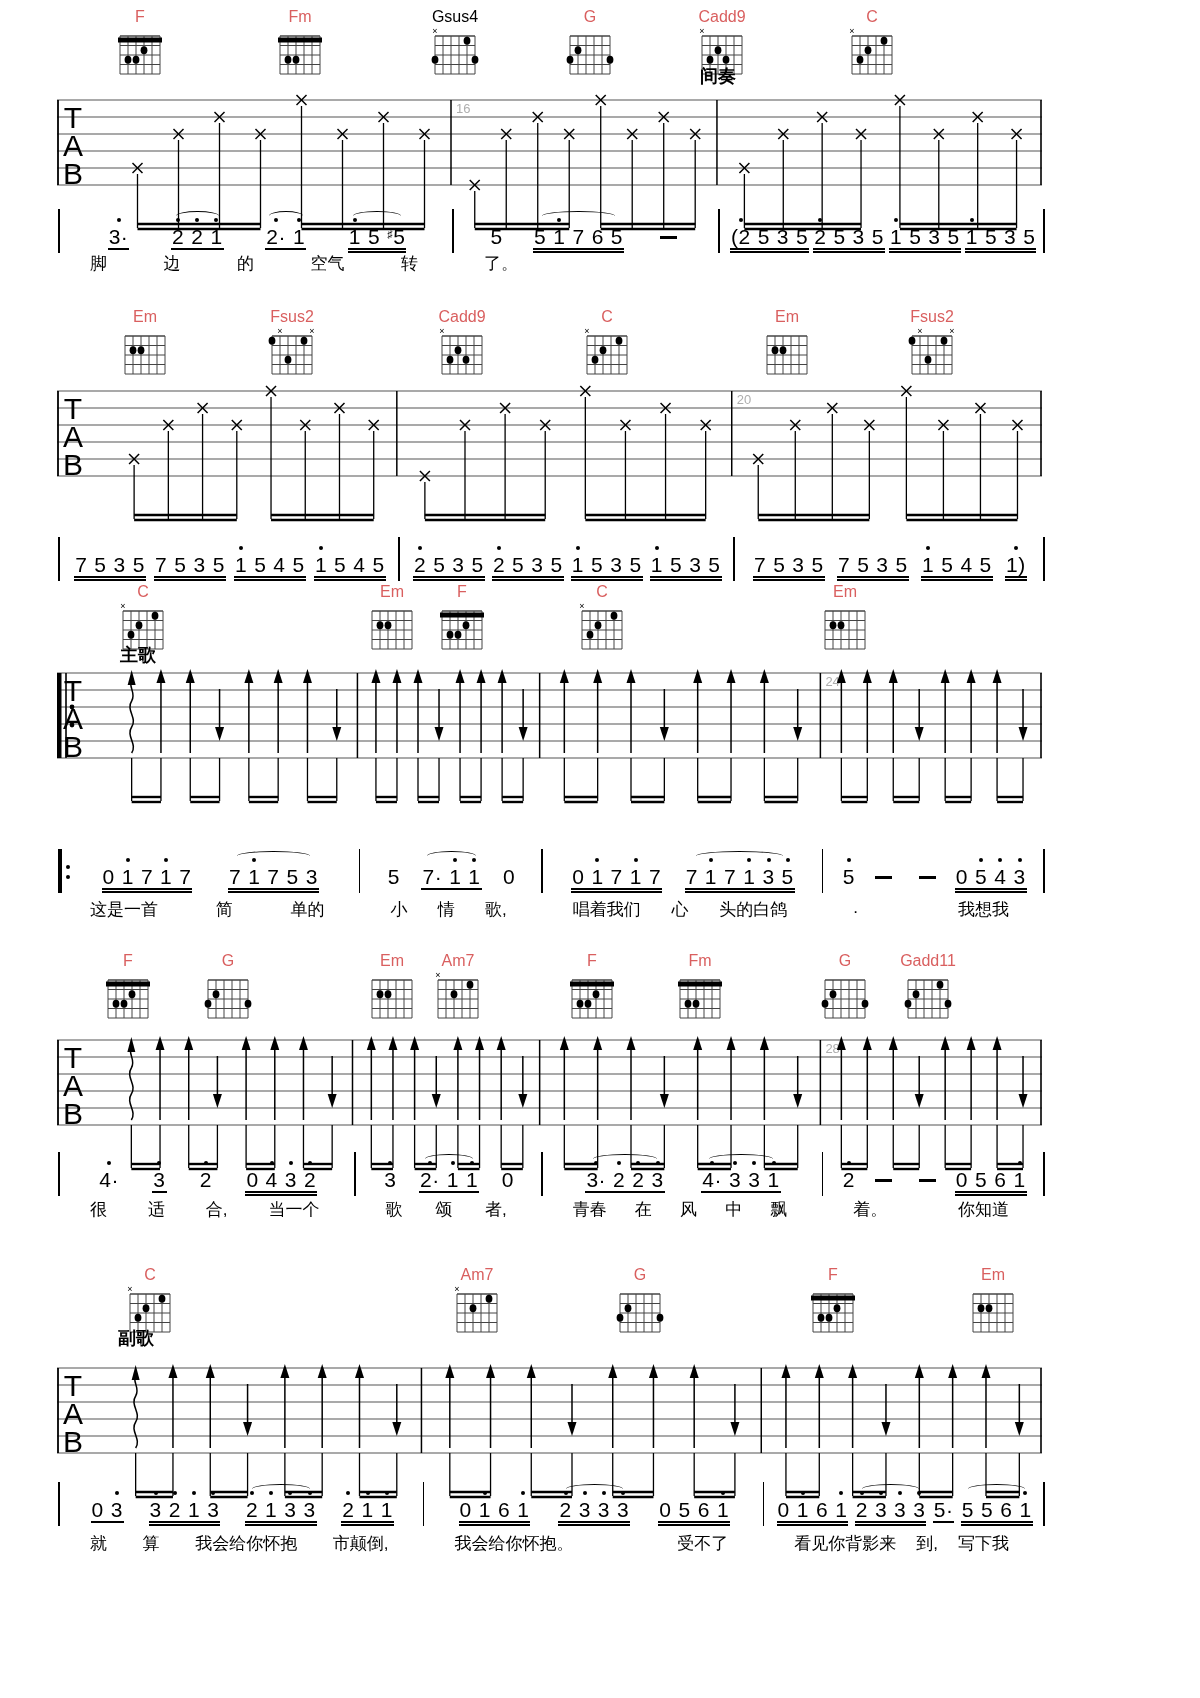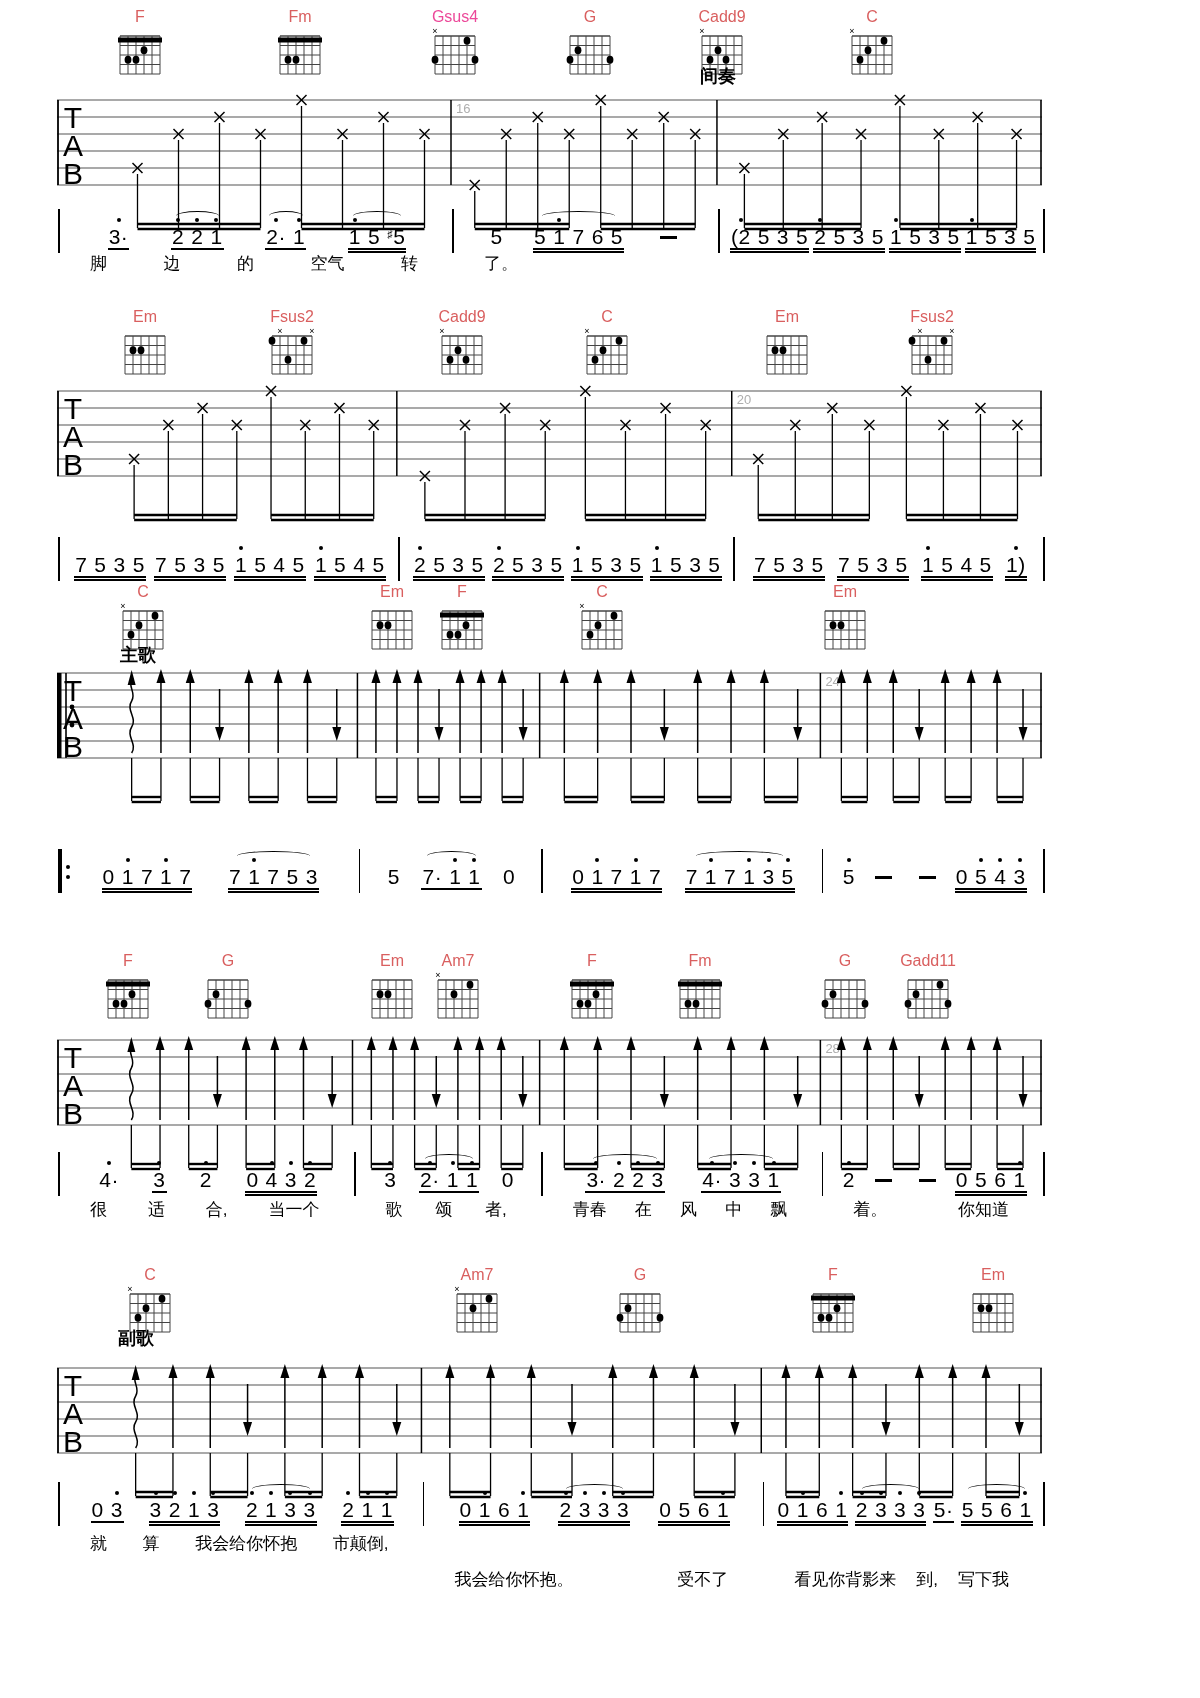--- a/index.html
+++ b/index.html
@@ -62,21 +62,21 @@
         <line x1="52" y1="10" x2="52" y2="48" stroke="#444" stroke-width="1"></line>
         <line x1="12" y1="10" x2="52" y2="10" stroke="#444" stroke-width="1.6"></line>
         <line x1="12" y1="19.5" x2="52" y2="19.5" stroke="#444" stroke-width="1"></line>
         <line x1="12" y1="29" x2="52" y2="29" stroke="#444" stroke-width="1"></line>
         <line x1="12" y1="38.5" x2="52" y2="38.5" stroke="#444" stroke-width="1"></line>
         <line x1="12" y1="48" x2="52" y2="48" stroke="#444" stroke-width="1"></line>
         <rect x="10" y="11.5" width="44" height="5" fill="#000000"></rect>
         <ellipse cx="20" cy="33.75" rx="3.4" ry="4" fill="#000000"></ellipse>
         <ellipse cx="28" cy="33.75" rx="3.4" ry="4" fill="#000000"></ellipse>
       </svg></div>
-    <div class="chord" style="left: 423px; top: 8px;"><span class="nm" style="color: #ec4899;">Gsus4</span><svg width="64" height="54">
+    <div class="chord" style="left: 423px; top: 8px;"><span class="nm" style="color: #000000;">Gsus4</span><svg width="64" height="54">
         <line x1="12" y1="10" x2="12" y2="48" stroke="#444" stroke-width="1"></line>
         <line x1="20" y1="10" x2="20" y2="48" stroke="#444" stroke-width="1"></line>
         <line x1="28" y1="10" x2="28" y2="48" stroke="#444" stroke-width="1"></line>
         <line x1="36" y1="10" x2="36" y2="48" stroke="#444" stroke-width="1"></line>
         <line x1="44" y1="10" x2="44" y2="48" stroke="#444" stroke-width="1"></line>
         <line x1="52" y1="10" x2="52" y2="48" stroke="#444" stroke-width="1"></line>
         <line x1="12" y1="10" x2="52" y2="10" stroke="#444" stroke-width="1.6"></line>
         <line x1="12" y1="19.5" x2="52" y2="19.5" stroke="#444" stroke-width="1"></line>
         <line x1="12" y1="29" x2="52" y2="29" stroke="#444" stroke-width="1"></line>
         <line x1="12" y1="38.5" x2="52" y2="38.5" stroke="#444" stroke-width="1"></line>
@@ -888,20 +888,41 @@
           <div class="dash"></div>
         </div>
         <div class="grp u2">
           <span class="tok">0</span>
           <span class="tok oct">5</span>
           <span class="tok oct">4</span>
           <span class="tok oct">3</span>
         </div>
       </div>
     </div>
+    <div class="lyrline" style="top: 898px;">
+      <div class="lyrm" style="width: 30.5%;">
+        <span>这是一首</span>
+        <span>简</span>
+        <span>单的</span>
+      </div>
+      <div class="lyrm" style="width: 18.5%;">
+        <span>小</span>
+        <span>情</span>
+        <span>歌,</span>
+      </div>
+      <div class="lyrm" style="width: 28.5%;">
+        <span>唱着我们</span>
+        <span>心</span>
+        <span>头的白鸽</span>
+      </div>
+      <div class="lyrm" style="width: 22.5%;">
+        <span>.</span>
+        <span>我想我</span>
+      </div>
+    </div>
     <div class="chord" style="left: 96px; top: 952px;"><span class="nm" style="color: rgb(217, 95, 95);">F</span><svg width="64" height="54">
         <line x1="12" y1="10" x2="12" y2="48" stroke="#444" stroke-width="1"></line>
         <line x1="20" y1="10" x2="20" y2="48" stroke="#444" stroke-width="1"></line>
         <line x1="28" y1="10" x2="28" y2="48" stroke="#444" stroke-width="1"></line>
         <line x1="36" y1="10" x2="36" y2="48" stroke="#444" stroke-width="1"></line>
         <line x1="44" y1="10" x2="44" y2="48" stroke="#444" stroke-width="1"></line>
         <line x1="52" y1="10" x2="52" y2="48" stroke="#444" stroke-width="1"></line>
         <line x1="12" y1="10" x2="52" y2="10" stroke="#444" stroke-width="1.6"></line>
         <line x1="12" y1="19.5" x2="52" y2="19.5" stroke="#444" stroke-width="1"></line>
         <line x1="12" y1="29" x2="52" y2="29" stroke="#444" stroke-width="1"></line>
@@ -1525,21 +1546,21 @@
         </div>
       </div>
     </div>
     <div class="lyrline" style="top: 1532px;">
       <div class="lyrm" style="width: 37%;">
         <span>就</span>
         <span>算</span>
         <span>我会给你怀抱</span>
         <span>市颠倒,</span>
       </div>
-      <div class="lyrm" style="width: 34.5%; margin-top: 36px;">
+      <div class="lyrm" style="width: 34.5%;">
         <span>我会给你怀抱。</span>
         <span>受不了</span>
       </div>
       <div class="lyrm" style="width: 28.5%; align-items: flex-end;">
         <span>看见你背影来</span>
         <span>到,</span>
         <span>写下我</span>
       </div>
     </div>
   </div>

